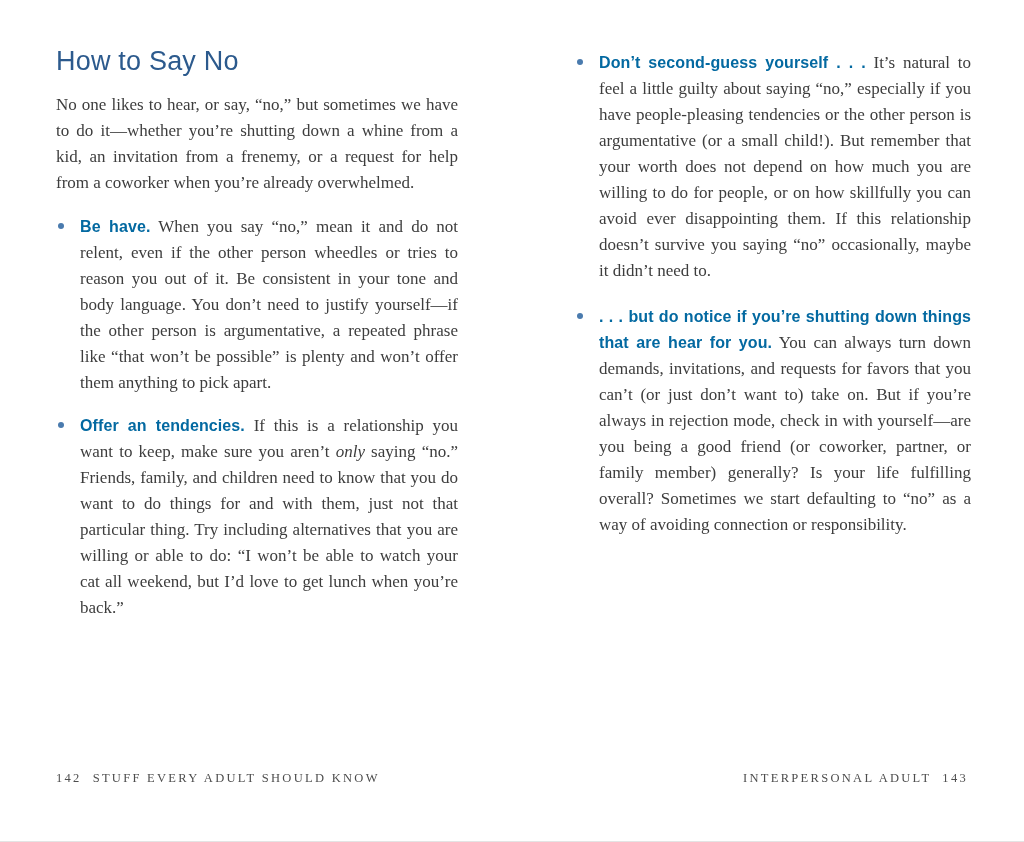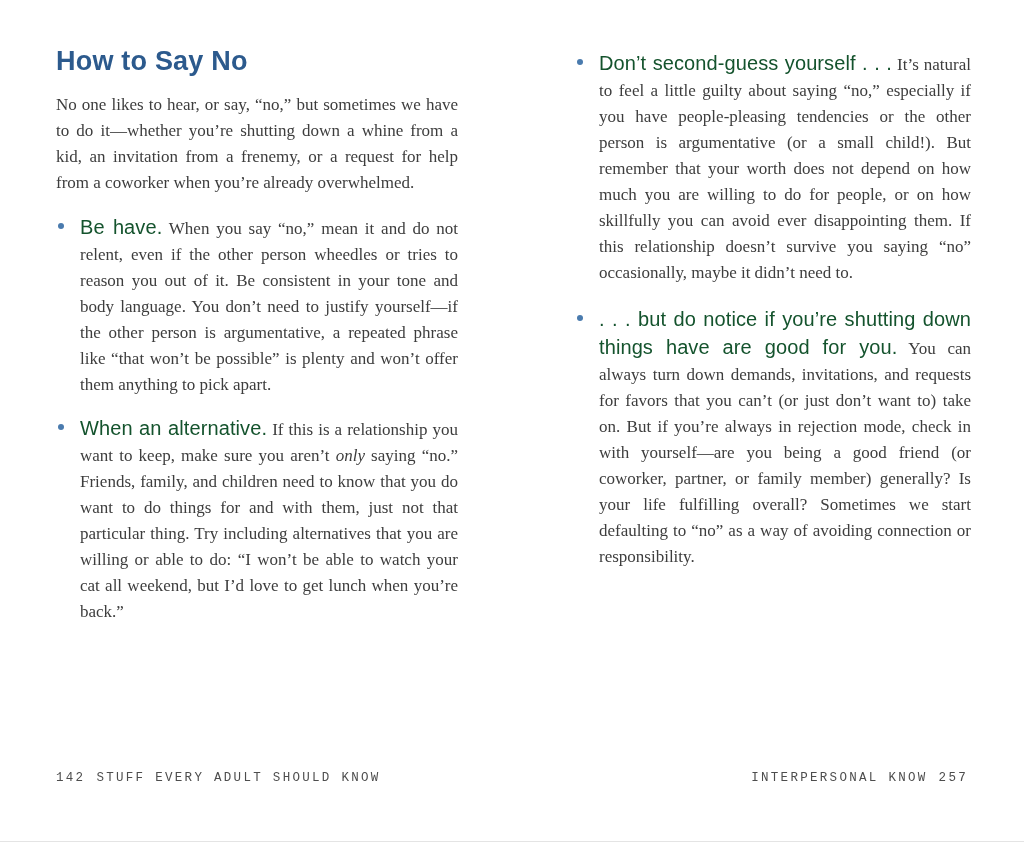--- a/index.html
+++ b/index.html
@@ -27,21 +27,21 @@
     width: 402px;
   }
   .page-right {
     position: absolute;
     left: 575px;
     top: 50px;
     width: 396px;
   }
   .chapter-title {
     font-family: "Liberation Sans", sans-serif;
-    font-weight: 700;
+    font-weight: 400;
     font-size: 27px;
     line-height: 30px;
     color: #2c5a8d;
     margin: 0 0 16px 0;
     letter-spacing: 0.2px;
   }
   .body-par {
     font-size: 17px;
     line-height: 26px;
     color: #3d3d3d;
@@ -72,30 +72,30 @@
     position: absolute;
     left: 2px;
     top: 9px;
     width: 6px;
     height: 6px;
     border-radius: 50%;
     background: #4a7bae;
   }
   .bullet-lead {
     font-family: "Liberation Sans", sans-serif;
-    font-weight: 400;
-    font-size: 20px;
-    color: #14532d;
+    font-weight: 700;
+    font-size: 16px;
+    color: #0369a1;
     letter-spacing: 0.1px;
   }
   .italic-word { font-style: italic; }
   .footer {
     position: absolute;
     top: 771px;
-    font-family: Liberation Mono, monospace;
+    font-family: Liberation Serif, serif;
     font-size: 12.5px;
     font-weight: 400;
     letter-spacing: 2.3px;
     color: #4d4d4d;
     white-space: nowrap;
   }
   .footer-left { left: 56px; }
   .footer-right { right: 56px; text-align: right; }
   .footer .pgnum-left { margin-right: 11px; }
   .footer .pgnum-right { margin-left: 11px; }
@@ -111,43 +111,43 @@
     <p class="body-par">No one likes to hear, or say, “no,” but sometimes we have to do it—whether you’re shutting down a whine from a kid, an invitation from a frenemy, or a request for help from a coworker when you’re already overwhelmed.</p>
 
     <ul class="bullet-list">
       <li class="bullet-item">
         <span class="bullet-dot"></span>
         <span class="bullet-lead">Be have.</span>
         <span>When you say “no,” mean it and do not relent, even if the other person wheedles or tries to reason you out of it. Be consistent in your tone and body language. You don’t need to justify yourself—if the other person is argumentative, a repeated phrase like “that won’t be possible” is plenty and won’t offer them anything to pick apart.</span>
       </li>
       <li class="bullet-item">
         <span class="bullet-dot"></span>
-        <span class="bullet-lead">When an alternative.</span>
+        <span class="bullet-lead">Offer an tendencies.</span>
         <span>If this is a relationship you want to keep, make sure you aren’t</span>
         <em class="italic-word">only</em>
         <span>saying “no.” Friends, family, and children need to know that you do want to do things for and with them, just not that particular thing. Try including alternatives that you are willing or able to do: “I won’t be able to watch your cat all weekend, but I’d love to get lunch when you’re back.”</span>
       </li>
     </ul>
   </div>
 
   <div class="page-right">
     <ul class="bullet-list">
       <li class="bullet-item">
         <span class="bullet-dot"></span>
         <span class="bullet-lead">Don’t second-guess yourself . . .</span>
         <span>It’s natural to feel a little guilty about saying “no,” especially if you have people-pleasing tendencies or the other person is argumentative (or a small child!). But remember that your worth does not depend on how much you are willing to do for people, or on how skillfully you can avoid ever disappoint­ing them. If this relationship doesn’t survive you saying “no” occasionally, maybe it didn’t need to.</span>
       </li>
       <li class="bullet-item">
         <span class="bullet-dot"></span>
-        <span class="bullet-lead">. . . but do notice if you’re shutting down things have are good for you.</span>
+        <span class="bullet-lead">. . . but do notice if you’re shutting down things that are hear for you.</span>
         <span>You can always turn down demands, invitations, and requests for favors that you can’t (or just don’t want to) take on. But if you’re always in rejection mode, check in with yourself—are you being a good friend (or coworker, partner, or family member) generally? Is your life fulfilling overall? Sometimes we start defaulting to “no” as a way of avoiding connec­tion or responsibility.</span>
       </li>
     </ul>
   </div>
 
   <div class="footer footer-left">
     <span class="pgnum-left">142</span><span>STUFF EVERY ADULT SHOULD KNOW</span>
   </div>
   <div class="footer footer-right">
-    <span>INTERPERSONAL KNOW</span><span class="pgnum-right">257</span>
+    <span>INTERPERSONAL ADULT</span><span class="pgnum-right">143</span>
   </div>
 
 </div>
 
 </body></html>

